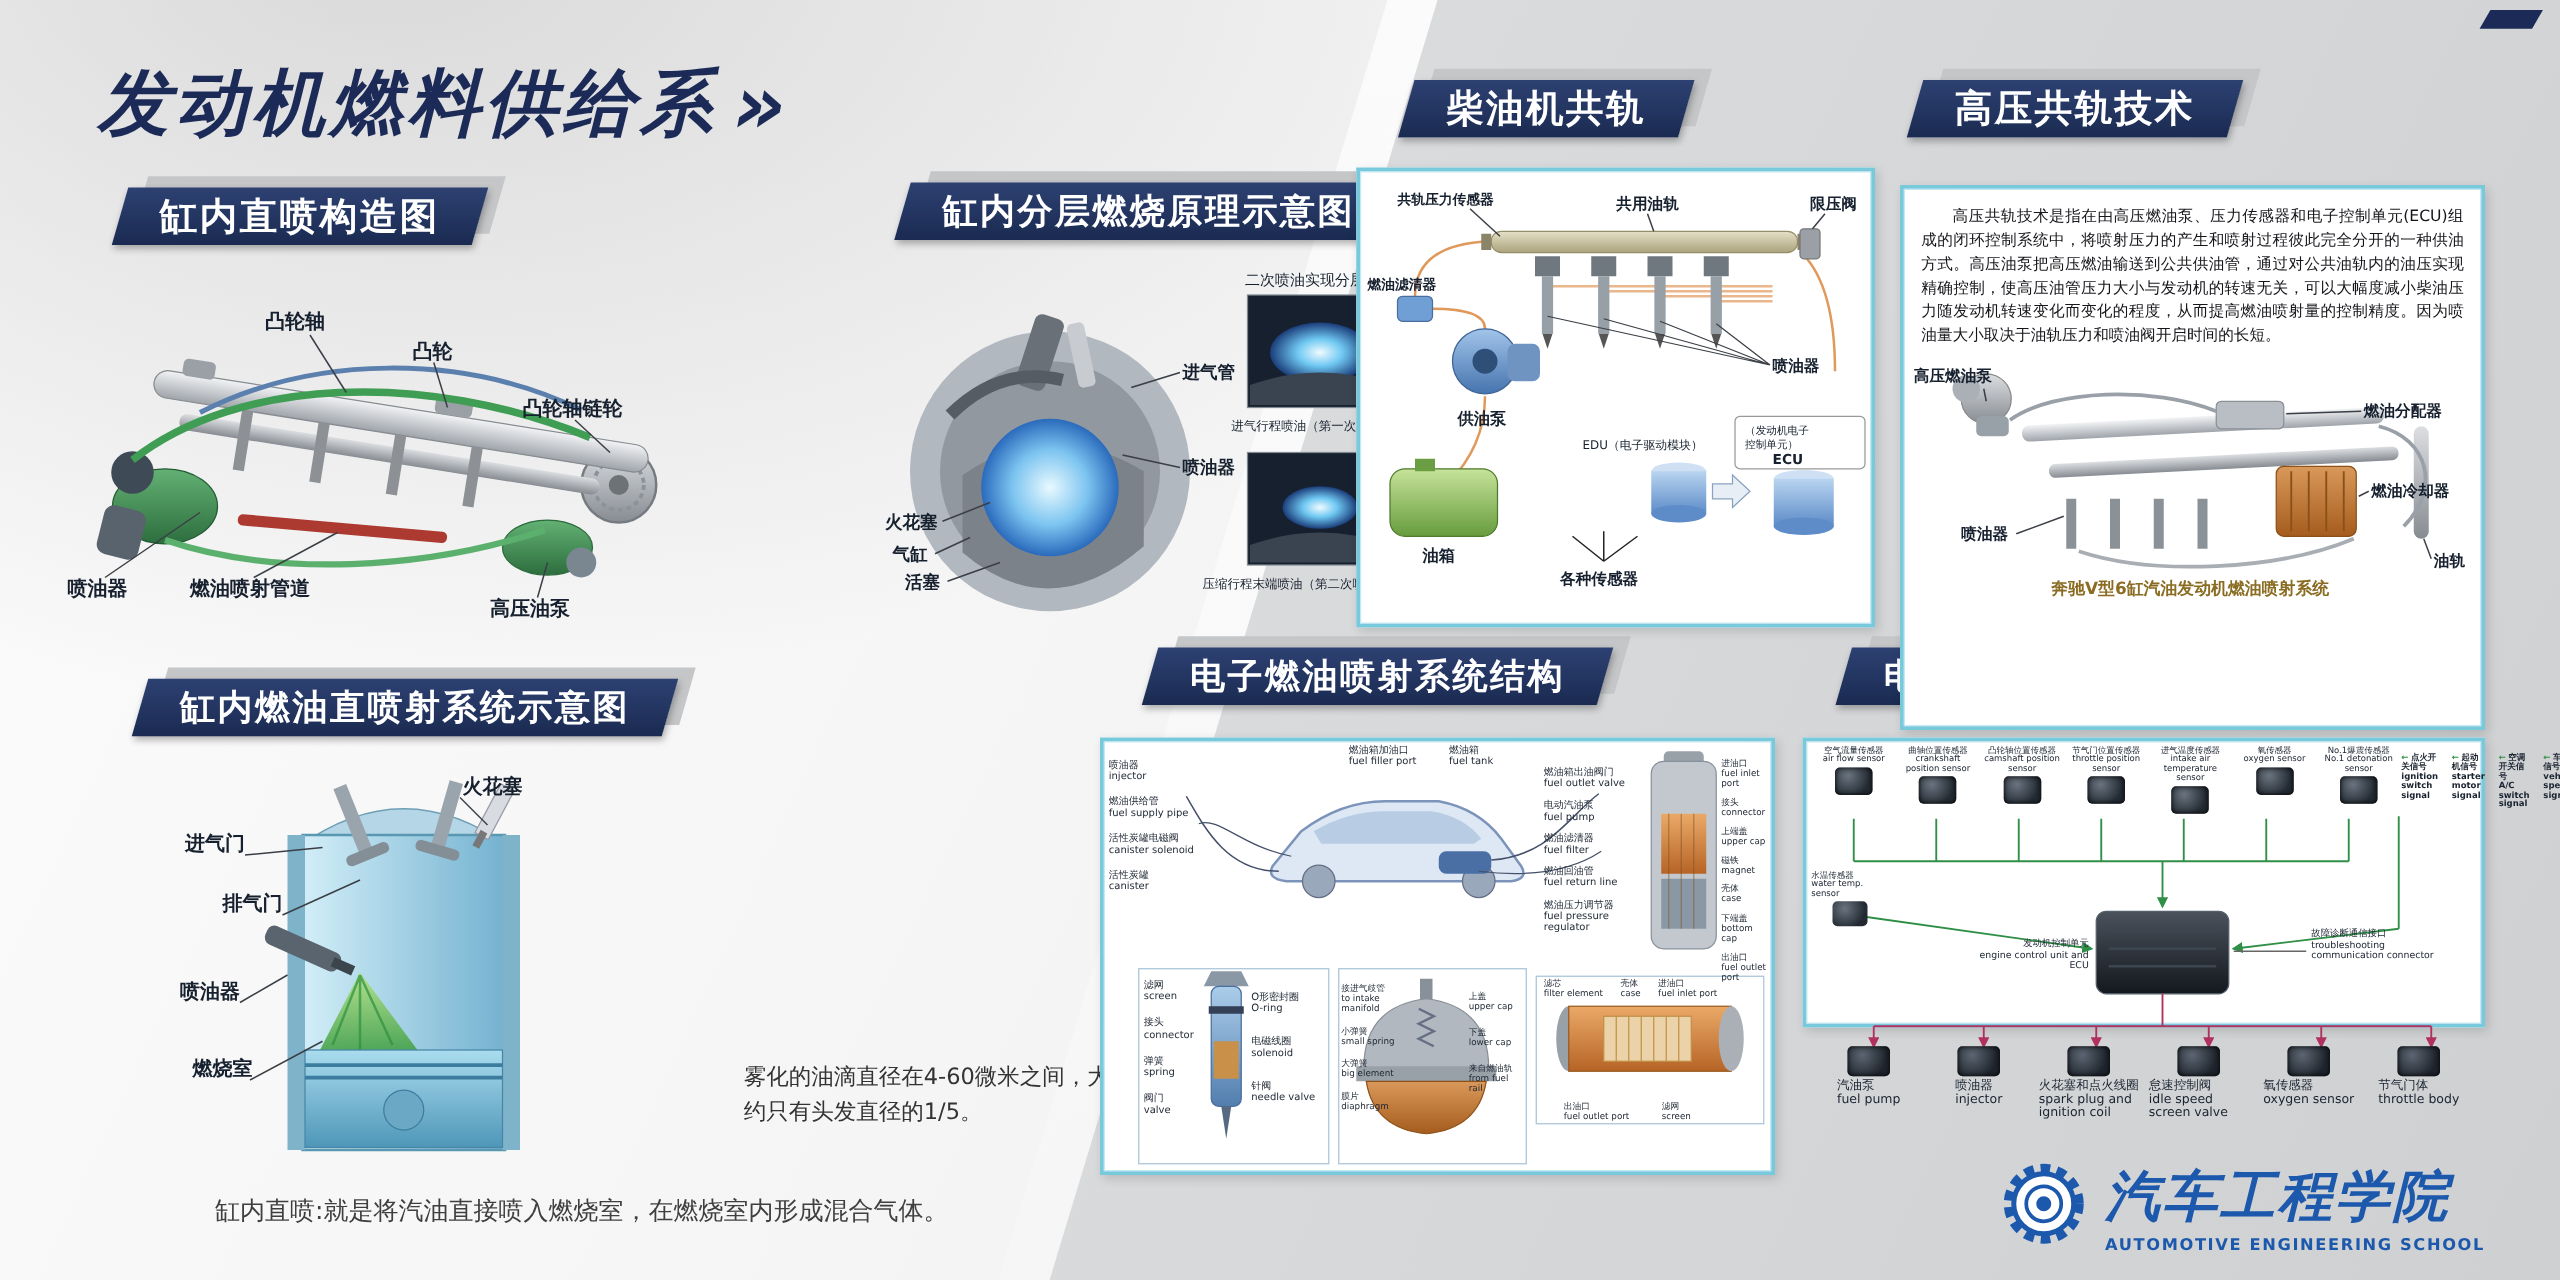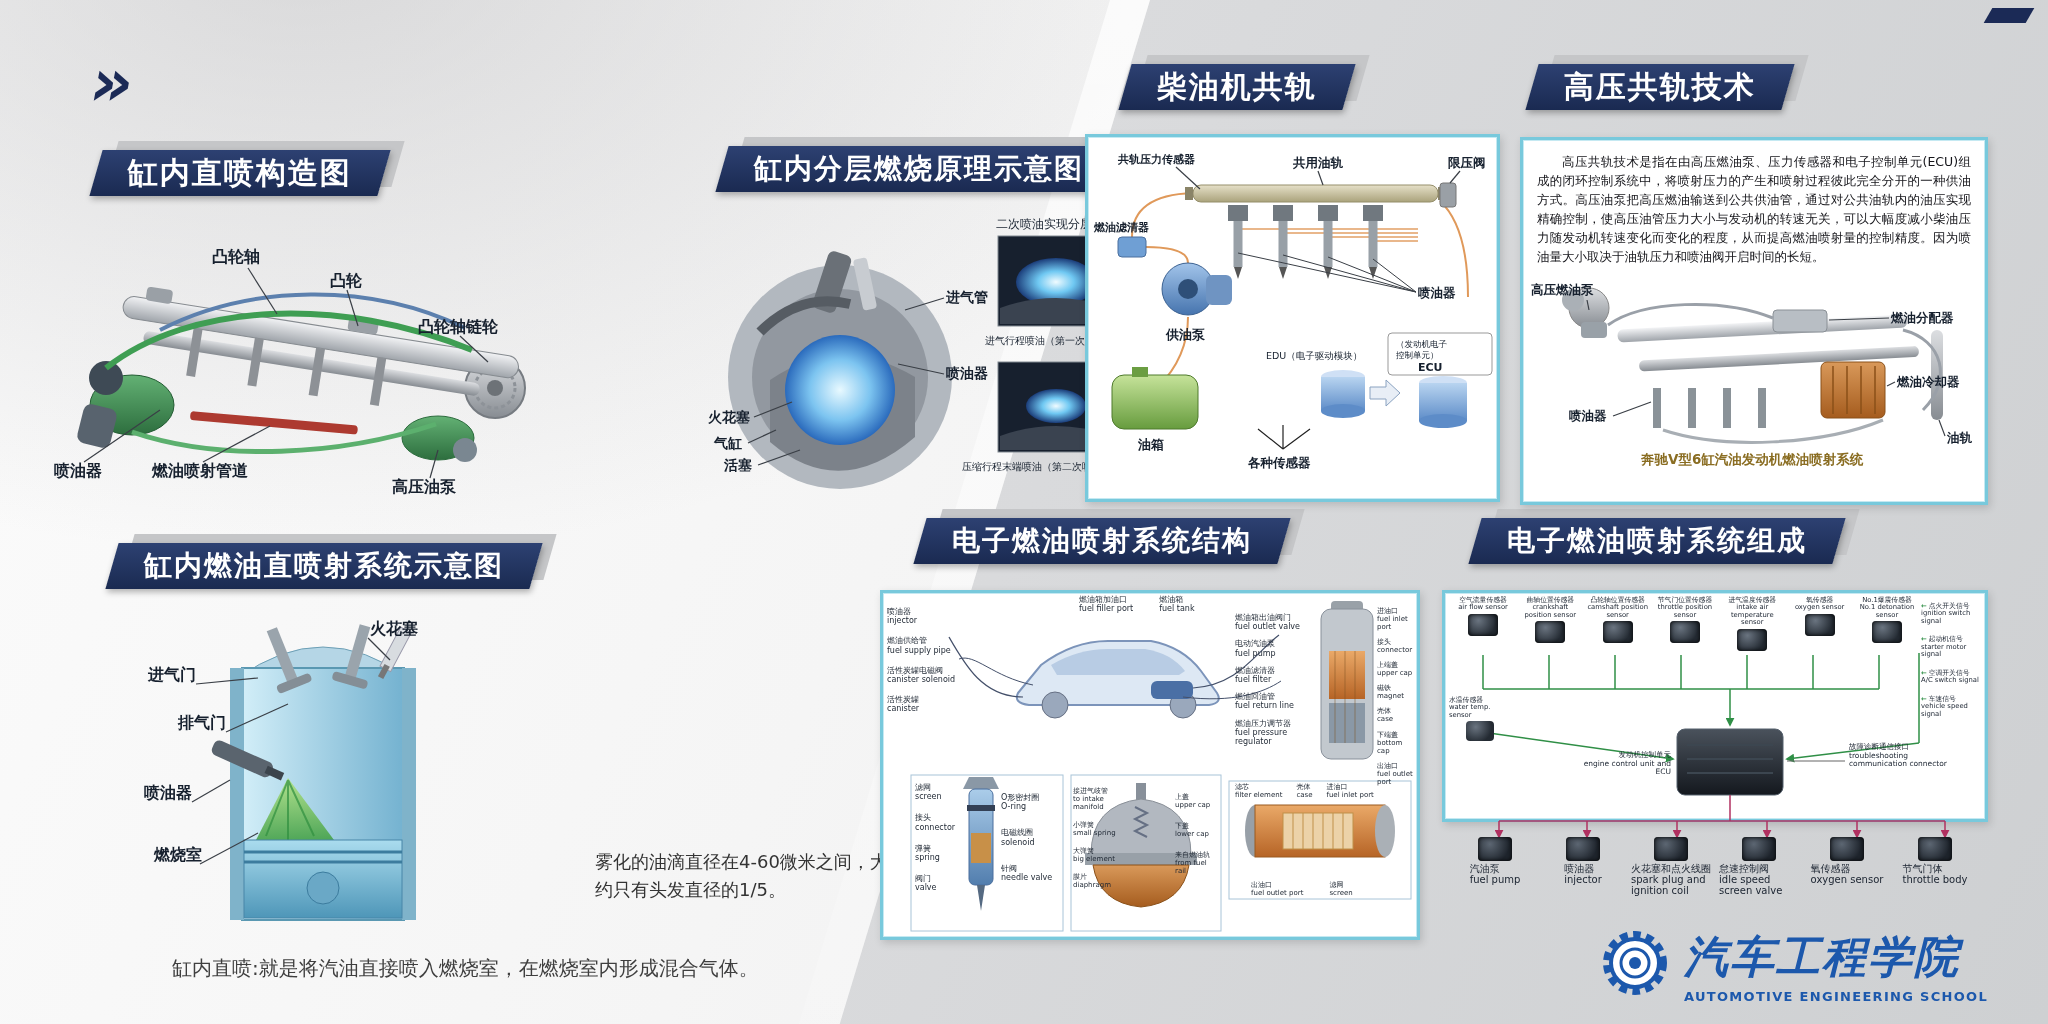--- a/index.html
+++ b/index.html
@@ -70,21 +70,21 @@
   .f7 span { font-size:7px; }
 
   .sensor-row { position:absolute; left:6px; top:4px; right:66px; display:flex;
     justify-content:space-between; }
   .sensor-row span { width:64px; font-size:6.8px; line-height:1.1; text-align:center;
     color:#1a2330; white-space:pre-line; display:flex; flex-direction:column; align-items:center; gap:2px; }
   .sensor-row span::after { content:""; width:30px; height:22px; border-radius:4px;
     background:radial-gradient(circle at 35% 30%, #6a7480, #232a32 70%);
     box-shadow:inset 0 0 4px #000; }
   .signal-col { position:absolute; right:4px; top:10px; width:60px; display:flex;
-    flex-direction:column; gap:11px; }
+    flex-direction:row; gap:11px;font-weight:bold; }
   .signal-col span { font-size:6.8px; line-height:1.1; color:#1a2330; white-space:pre-line; }
   .signal-col span::before { content:"←"; color:#2f8f46; font-weight:bold; margin-right:2px; }
   .actuator-row { position:absolute; left:10px; right:10px; top:244px; display:flex;
     justify-content:space-between; }
   .actuator-row span { width:80px; font-size:10px; line-height:1.1; text-align:left;
     color:#1a2330; white-space:pre-line; display:flex; flex-direction:column; align-items:center; gap:2px; }
   .actuator-row span::before { content:""; width:34px; height:24px; border-radius:4px;
     background:radial-gradient(circle at 35% 30%, #5c6672, #1e242c 70%);
     box-shadow:inset 0 0 4px #000; }
   .comp-item { position:absolute; width:62px; font-size:6.8px; line-height:1.1;
@@ -184,20 +184,21 @@
       </marker>
   </defs>
 </svg>
 
 <div class="poster">
   <div class="bg-right"></div>
   <div class="bg-edge"></div>
   <div class="corner-mark"></div>
 
   <h1 class="main-title">
+    <span class="tx">发动机燃料供给系</span>
     <span class="chev">»</span>
   </h1>
 
   <div class="banner fs30" style="left:96px;top:150px">
     <div class="echo"></div>
     <div class="face">
         <span>缸内直喷构造图</span>
       </div>
   </div>
   <div class="banner fs28" style="left:722px;top:146px">
@@ -424,21 +425,21 @@
       <text x="330" y="160" class="t12b">喷油器</text>
       <text x="178" y="222" class="t9">EDU（电子驱动模块）</text>
       <text x="308" y="210" class="t85">（发动机电子</text>
       <text x="308" y="221" class="t85">控制单元）</text>
       <text x="330" y="234" class="t11b">ECU</text>
       <text x="50" y="312" class="t13b">油箱</text>
       <text x="160" y="330" class="t12b">各种传感器</text>
     </svg>
   </div>
 
-  <div class="panel" style="left:1520px;top:137px;width:468px;height:368px">
+  <div class="panel" style="left:1520px;top:148px;width:468px;height:436px">
     <p class="hp-para">高压共轨技术是指在由高压燃油泵、压力传感器和电子控制单元(ECU)组成的闭环控制系统中，将喷射压力的产生和喷射过程彼此完全分开的一种供油方式。高压油泵把高压燃油输送到公共供油管，通过对公共油轨内的油压实现精确控制，使高压油管压力大小与发动机的转速无关，可以大幅度减小柴油压力随发动机转速变化而变化的程度，从而提高燃油喷射量的控制精度。因为喷油量大小取决于油轨压力和喷油阀开启时间的长短。</p>
     <svg width="462" height="200" viewBox="0 0 462 200">
       <circle cx="66" cy="38" r="20" fill="url(#metal2)" stroke="#888"></circle>
       <circle cx="50" cy="30" r="11" fill="#aab0b6"></circle>
       <rect x="58" y="52" width="26" height="16" rx="4" fill="#99a1a8"></rect>
       <g transform="rotate(-3 240 70)">
         <rect x="95" y="52" width="290" height="13" rx="6" fill="url(#metal)"></rect>
         <rect x="115" y="84" width="280" height="11" rx="5" fill="url(#metal2)"></rect>
       </g>
       <rect x="250" y="40" width="54" height="22" rx="4" fill="#b8bec4" stroke="#8a9096"></rect>

